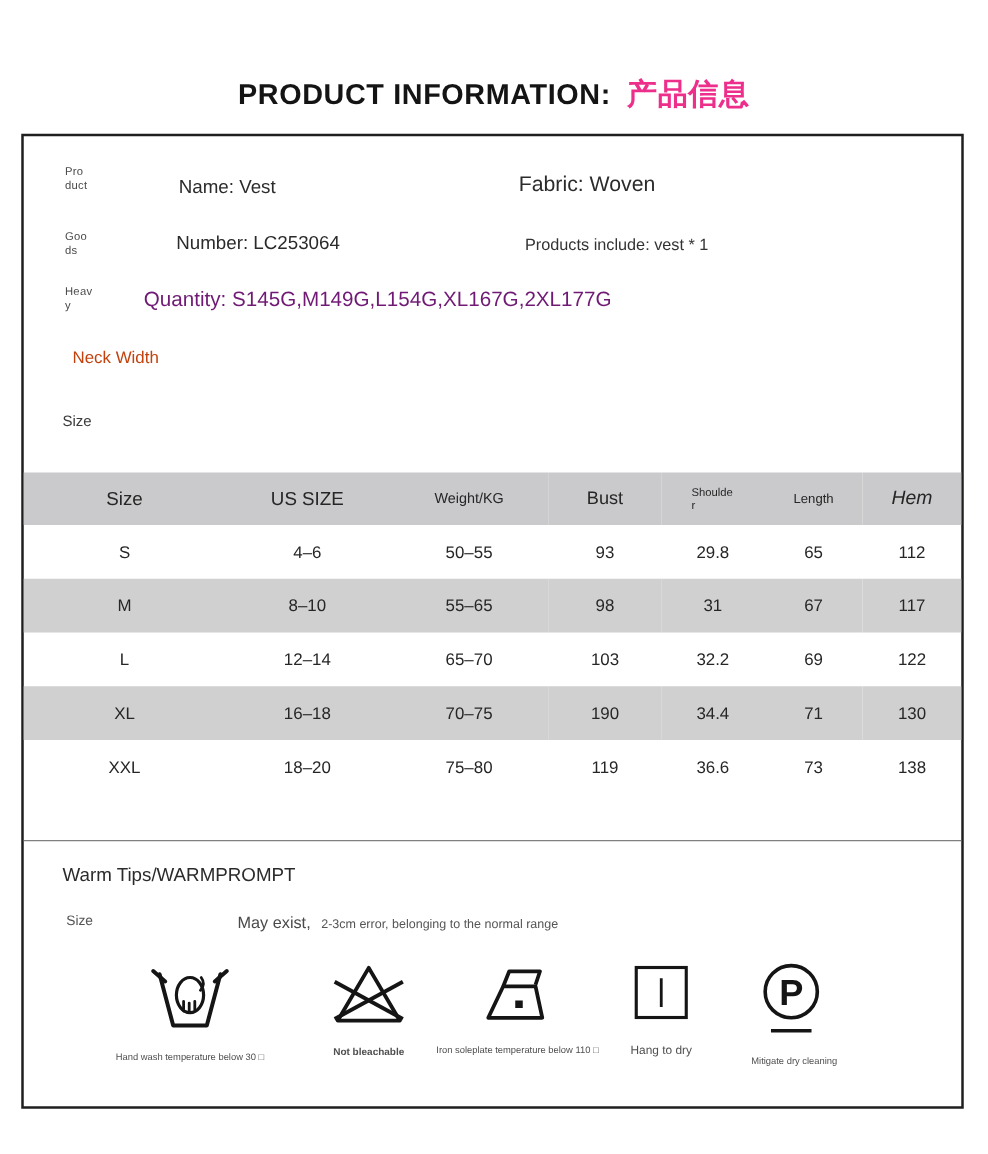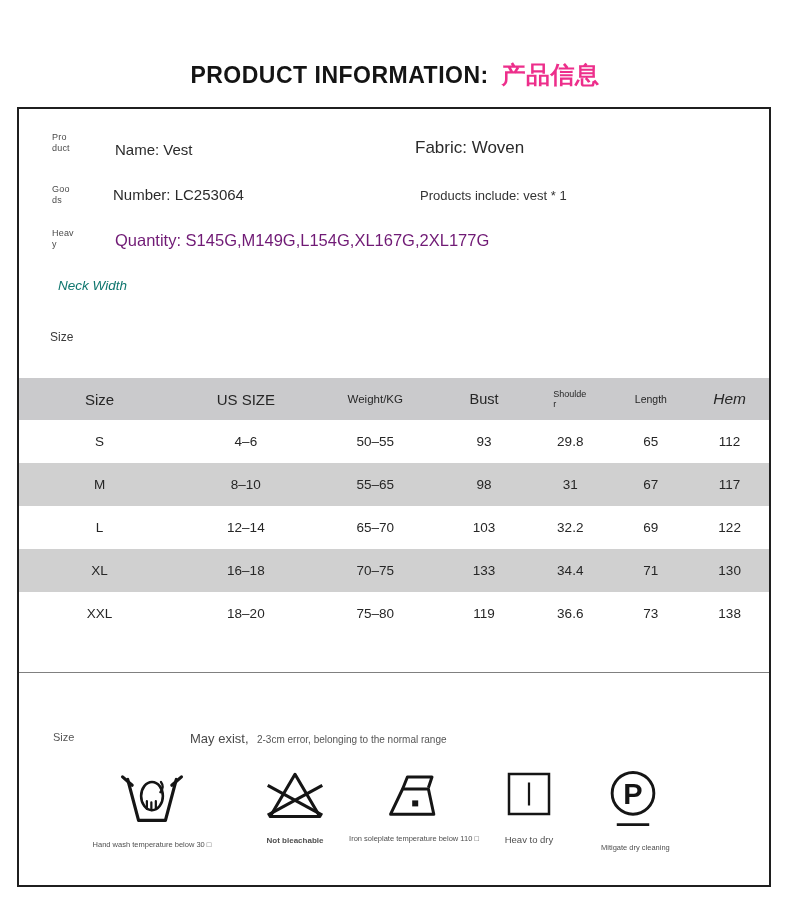--- a/index.html
+++ b/index.html
@@ -13,25 +13,25 @@
 
   
   .panel { position:absolute; left:17px; top:107px; width:754px; height:780px;
            border:2px solid #1f1f1f; background:#fff; }
 
   .abs { position:absolute; white-space:nowrap; }
 
   .tag { font-size:9px; color:#4a4a4a; line-height:10.5px; letter-spacing:0.2px; }
   .tag span { display:block; }
 
-  .info-primary   { font-size:15px;   color:#2b2b2b; }
+  .info-primary   { font-size:15px;   color:#2b2b2b;margin-left:28px; }
   .info-large     { font-size:17px;   color:#2b2b2b; }
   .info-secondary { font-size:13px;   color:#333333; }
   .info-quantity  { font-size:16.5px; color:#701a75; }
-  .neck-width     { font-size:13.5px; color:#0f766e;font-style:italic; }
+  .neck-width     { font-size:13.5px; color:#c2410c; }
   .size-label     { font-size:12px;   color:#3a3a3a; }
 
   
   .size-table { position:absolute; left:0; top:269px; width:750px; border-collapse:collapse; table-layout:fixed; }
   .size-table th, .size-table td { text-align:center; vertical-align:middle; font-weight:400; color:#262626; }
   .size-table thead tr { background:#cacacc; height:42px; }
   .size-table tbody tr { height:43px; }
   .size-table tbody tr:nth-child(even) { background:#d0d0d0; }
   .th-size   { font-size:15px; }
   .th-ussize { font-size:15px; }
@@ -138,38 +138,39 @@
           <td>65–70</td>
           <td>103</td>
           <td>32.2</td>
           <td>69</td>
           <td>122</td>
       </tr>
       <tr>
         <td>XL</td>
           <td>16–18</td>
           <td>70–75</td>
-          <td>133</td>
+          <td>190</td>
           <td>34.4</td>
           <td>71</td>
           <td>130</td>
       </tr>
       <tr>
         <td>XXL</td>
           <td>18–20</td>
           <td>75–80</td>
           <td>119</td>
           <td>36.6</td>
           <td>73</td>
           <td>138</td>
       </tr>
     </tbody>
   </table>
 
   <div class="divider"></div>
+  <div class="abs warm-heading" style="left:31px; top:583px;">Warm Tips/WARMPROMPT</div>
   <div class="abs tips-size" style="left:34px; top:622px;">Size</div>
   <div class="abs" style="left:171px; top:620px;">
     <span class="note-primary">May exist,</span>
     <span class="note-secondary">2-3cm error, belonging to the normal range</span>
   </div>
 
   <div class="care-item" style="left:58px; width:150px;">
     <span class="care-icon">
       <svg width="64" height="58" viewBox="0 0 100 90" fill="none" stroke="#151515" stroke-width="5" stroke-linecap="round" stroke-linejoin="round">
         <path d="M4 12 L19 25"></path>
@@ -205,21 +206,21 @@
     <div class="care-label">Iron soleplate temperature below 110 □</div>
   </div>
 
   <div class="care-item" style="left:445px; width:130px;">
     <span class="care-icon">
       <svg width="50" height="50" viewBox="0 0 100 100" fill="none" stroke="#151515" stroke-width="5">
         <rect x="10" y="10" width="80" height="80"></rect>
         <path d="M50 27 V73" stroke-width="4.5"></path>
       </svg>
     </span>
-    <div class="care-label lg">Heav to dry</div>
+    <div class="care-label lg">Hang to dry</div>
   </div>
 
   <div class="care-item" style="left:549px; width:130px;">
     <span class="care-icon">
       <svg width="58" height="62" viewBox="0 0 100 107" fill="none" stroke="#151515" stroke-width="5">
         <circle cx="50" cy="42" r="36"></circle>
         <text x="50" y="60" text-anchor="middle" font-family="Liberation Sans, DejaVu Sans, sans-serif" font-size="50" font-weight="600" fill="#151515" stroke="none">P</text>
         <path d="M22 96 H78" stroke-width="5"></path>
       </svg>
     </span>

